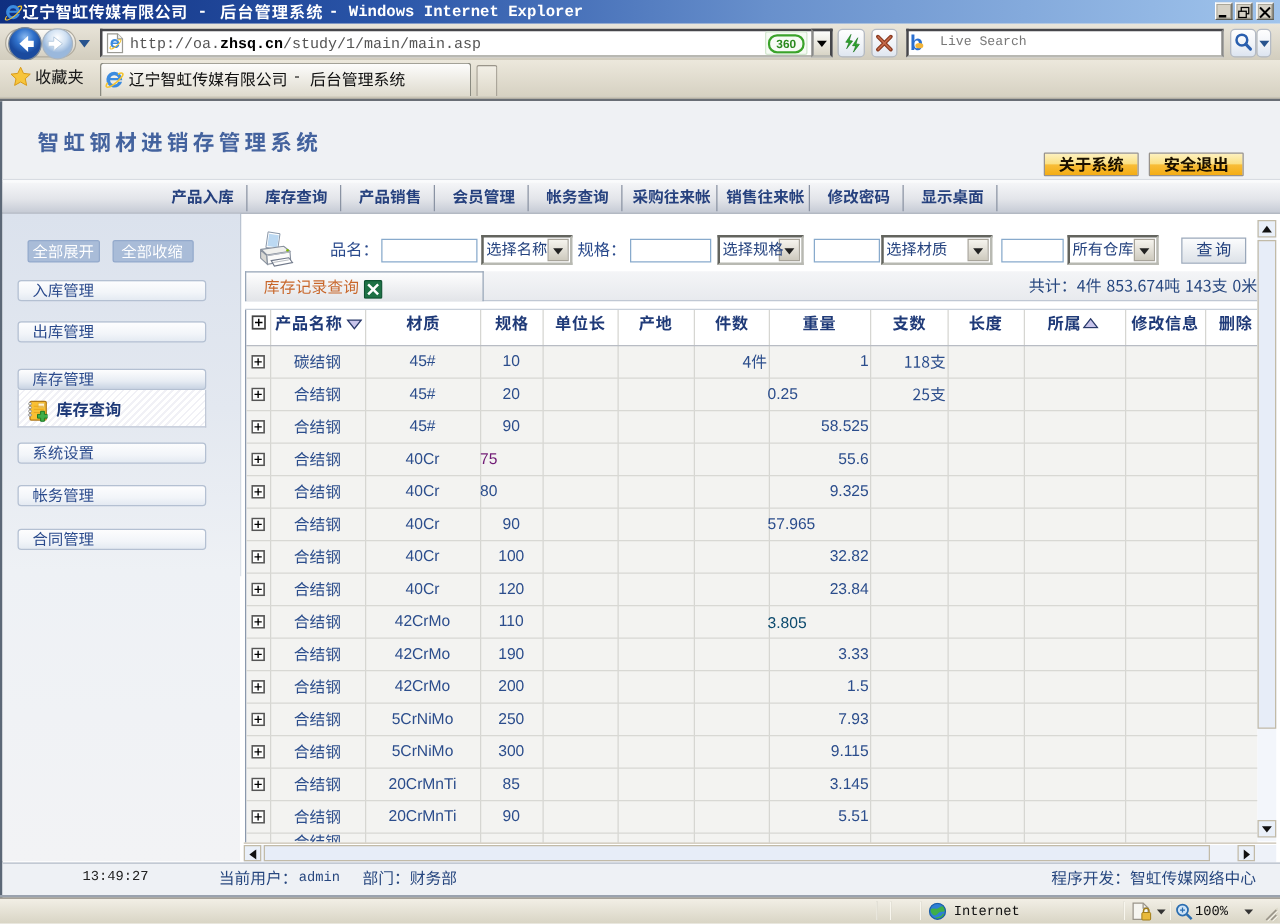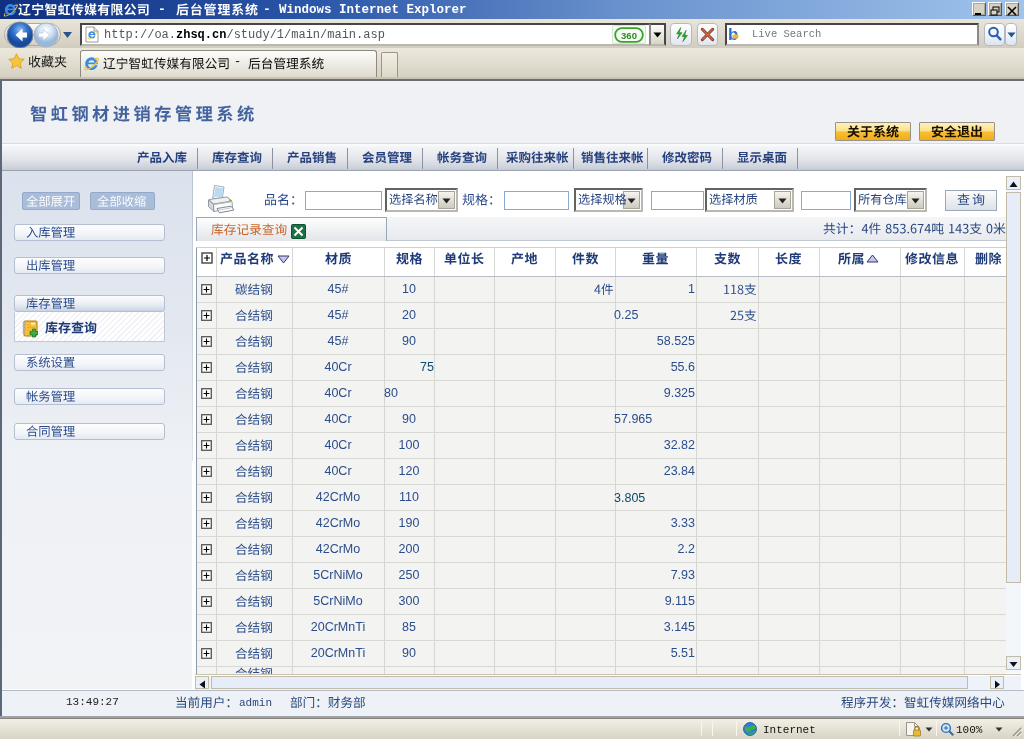--- a/index.html
+++ b/index.html
@@ -731,21 +731,21 @@
 <svg class="abs" style="left:201px;top:362px" width="11" height="11" viewBox="0 0 11 11">
     <rect x="0.7" y="0.7" width="9.6" height="9.6" fill="#fdfdfc" stroke="#555" stroke-width="1.3"></rect>
     <path d="M2.6 5.5h5.8M5.5 2.6v5.8" stroke="#000" stroke-width="1.1"></path>
   </svg>
 <div style="position:absolute;left:235.1px;top:360.5px;line-height:0"><svg width="40" height="16" style="overflow:visible" fill="#2b4d8c">
       <use href="#g5408" xlink:href="#g5408" transform="translate(0.0,11.1) scale(0.01260,-0.01260)"></use>
       <use href="#g7ed3" xlink:href="#g7ed3" transform="translate(12.6,11.1) scale(0.01260,-0.01260)"></use>
       <use href="#g94a2" xlink:href="#g94a2" transform="translate(25.2,11.1) scale(0.01260,-0.01260)"></use>
     </svg></div>
 <div class="abs" style="left:292px;top:360px;width:92px;text-align:center;font-size:12.5px;color:#2b4d8c">40Cr</div>
-<div class="abs" style="left:384px;top:360px;width:50px;text-align:right;font-size:12.5px;color:#0c4a6e">75</div>
+<div class="abs" style="left:384px;top:360px;width:50px;text-align:left;font-size:12.5px;color:#701a75">75</div>
 <div class="abs" style="left:614px;top:360px;width:81px;text-align:right;font-size:12.5px;color:#2b4d8c">55.6</div>
 <svg class="abs" style="left:201px;top:388px" width="11" height="11" viewBox="0 0 11 11">
     <rect x="0.7" y="0.7" width="9.6" height="9.6" fill="#fdfdfc" stroke="#555" stroke-width="1.3"></rect>
     <path d="M2.6 5.5h5.8M5.5 2.6v5.8" stroke="#000" stroke-width="1.1"></path>
   </svg>
 <div style="position:absolute;left:235.1px;top:386.5px;line-height:0"><svg width="40" height="16" style="overflow:visible" fill="#2b4d8c">
       <use href="#g5408" xlink:href="#g5408" transform="translate(0.0,11.1) scale(0.01260,-0.01260)"></use>
       <use href="#g7ed3" xlink:href="#g7ed3" transform="translate(12.6,11.1) scale(0.01260,-0.01260)"></use>
       <use href="#g94a2" xlink:href="#g94a2" transform="translate(25.2,11.1) scale(0.01260,-0.01260)"></use>
     </svg></div>
@@ -816,21 +816,21 @@
     <rect x="0.7" y="0.7" width="9.6" height="9.6" fill="#fdfdfc" stroke="#555" stroke-width="1.3"></rect>
     <path d="M2.6 5.5h5.8M5.5 2.6v5.8" stroke="#000" stroke-width="1.1"></path>
   </svg>
 <div style="position:absolute;left:235.1px;top:542.5px;line-height:0"><svg width="40" height="16" style="overflow:visible" fill="#2b4d8c">
       <use href="#g5408" xlink:href="#g5408" transform="translate(0.0,11.1) scale(0.01260,-0.01260)"></use>
       <use href="#g7ed3" xlink:href="#g7ed3" transform="translate(12.6,11.1) scale(0.01260,-0.01260)"></use>
       <use href="#g94a2" xlink:href="#g94a2" transform="translate(25.2,11.1) scale(0.01260,-0.01260)"></use>
     </svg></div>
 <div class="abs" style="left:292px;top:542px;width:92px;text-align:center;font-size:12.5px;color:#2b4d8c">42CrMo</div>
 <div class="abs" style="left:384px;top:542px;width:50px;text-align:center;font-size:12.5px;color:#2b4d8c">200</div>
-<div class="abs" style="left:614px;top:542px;width:81px;text-align:right;font-size:12.5px;color:#2b4d8c">2.2</div>
+<div class="abs" style="left:614px;top:542px;width:81px;text-align:right;font-size:12.5px;color:#2b4d8c">1.5</div>
 <svg class="abs" style="left:201px;top:570px" width="11" height="11" viewBox="0 0 11 11">
     <rect x="0.7" y="0.7" width="9.6" height="9.6" fill="#fdfdfc" stroke="#555" stroke-width="1.3"></rect>
     <path d="M2.6 5.5h5.8M5.5 2.6v5.8" stroke="#000" stroke-width="1.1"></path>
   </svg>
 <div style="position:absolute;left:235.1px;top:568.5px;line-height:0"><svg width="40" height="16" style="overflow:visible" fill="#2b4d8c">
       <use href="#g5408" xlink:href="#g5408" transform="translate(0.0,11.1) scale(0.01260,-0.01260)"></use>
       <use href="#g7ed3" xlink:href="#g7ed3" transform="translate(12.6,11.1) scale(0.01260,-0.01260)"></use>
       <use href="#g94a2" xlink:href="#g94a2" transform="translate(25.2,11.1) scale(0.01260,-0.01260)"></use>
     </svg></div>
 <div class="abs" style="left:292px;top:568px;width:92px;text-align:center;font-size:12.5px;color:#2b4d8c">5CrNiMo</div>

